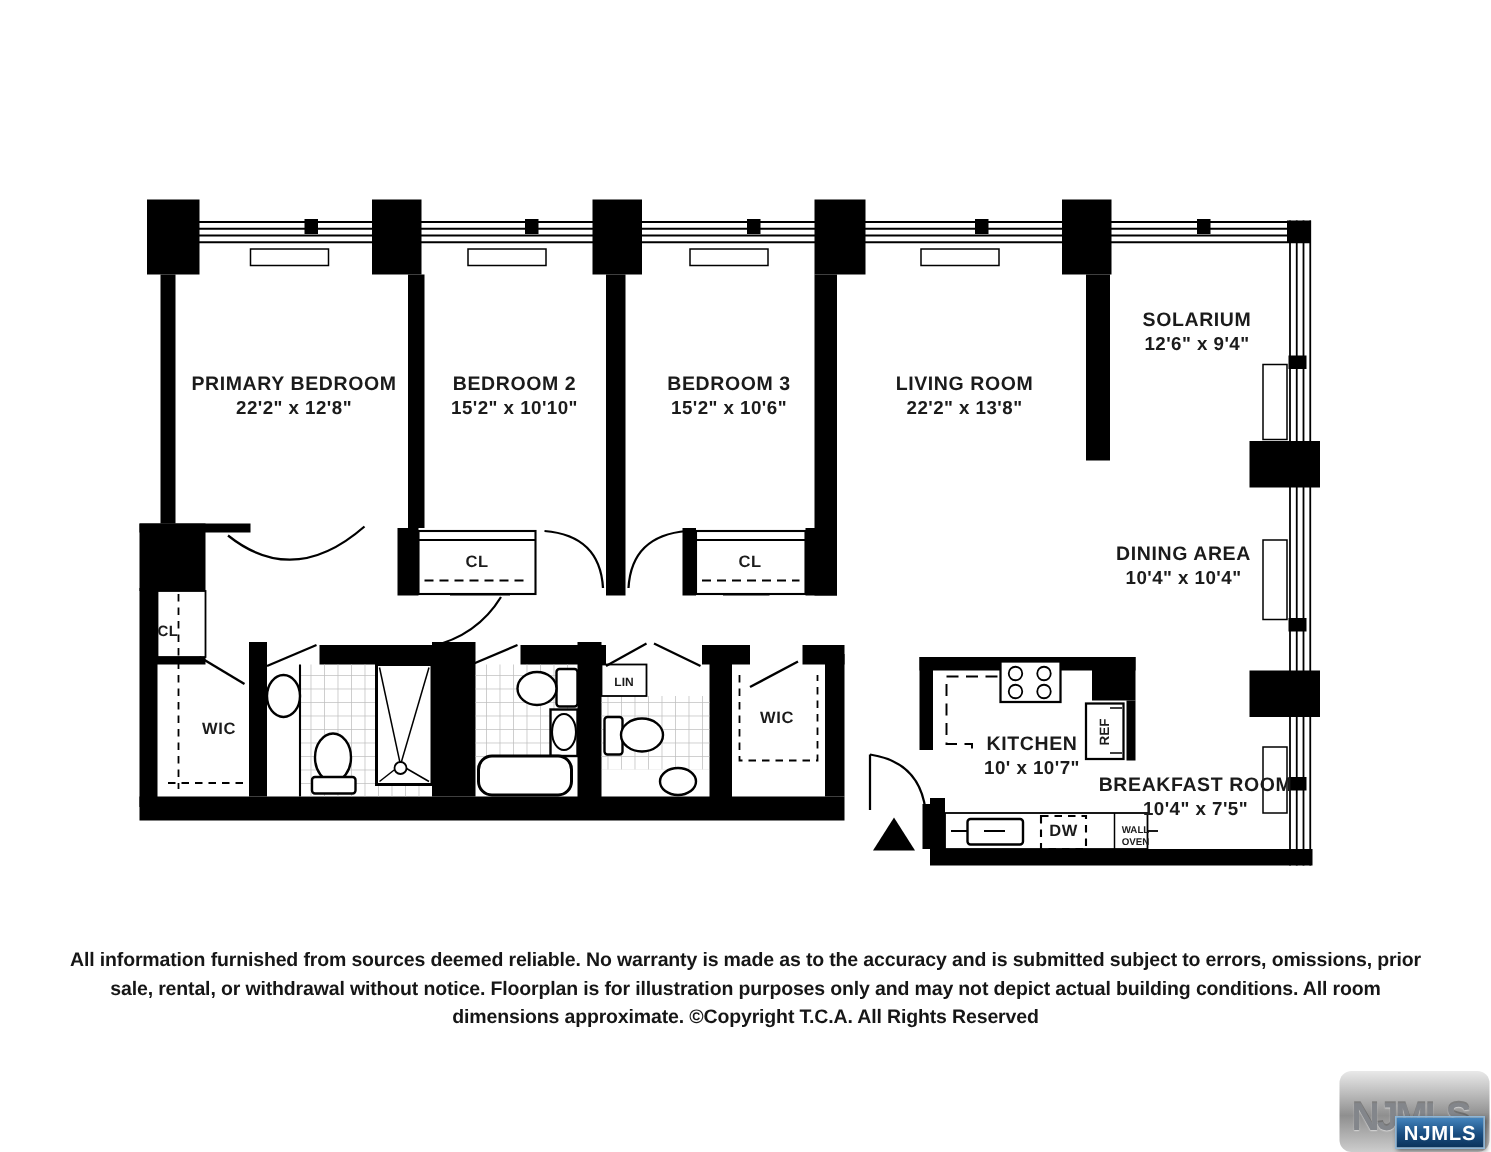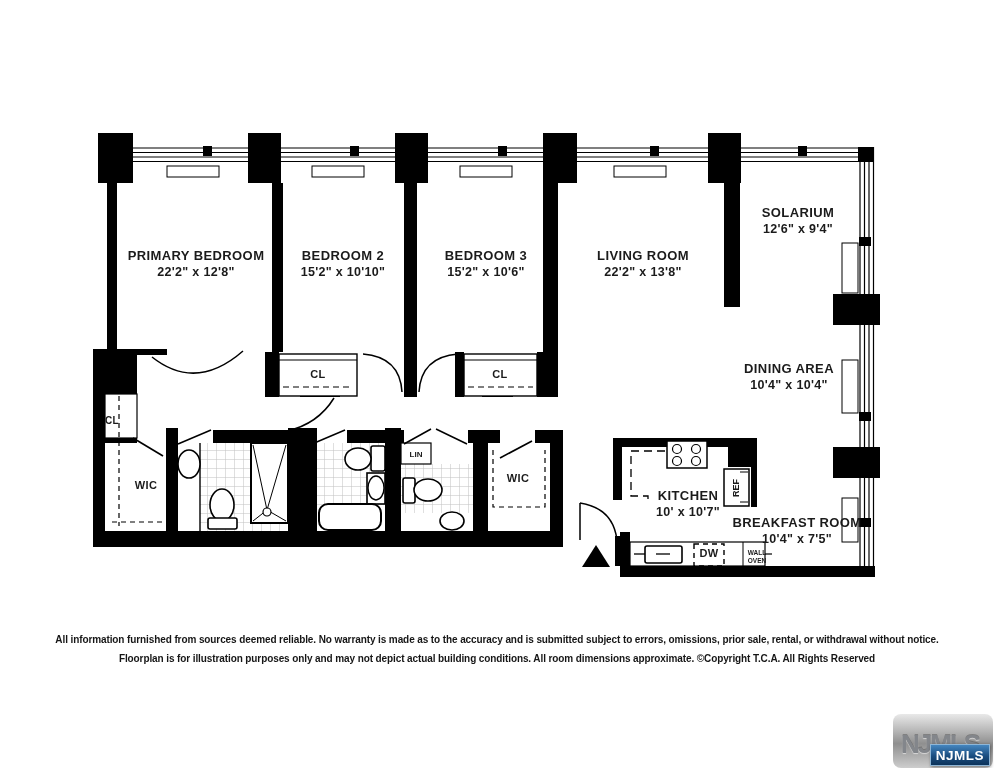--- a/index.html
+++ b/index.html
@@ -5,21 +5,21 @@
   html,body{margin:0;padding:0;background:#ffffff;}
   .page{position:relative;width:994px;height:768px;background:#ffffff;overflow:hidden;
         font-family:"Liberation Sans",sans-serif;}
   svg text{font-family:"Liberation Sans",sans-serif;fill:#1b1b1b;}
   .room-name{font-size:13px;font-weight:bold;letter-spacing:.4px;}
   .room-dims{font-size:12.5px;font-weight:bold;letter-spacing:.3px;}
   .small-label{font-size:11px;font-weight:bold;letter-spacing:.4px;}
   .tiny-label{font-size:8px;font-weight:bold;}
   .micro-label{font-size:6.5px;font-weight:bold;}
   .disclaimer{position:absolute;top:630px;left:50%;transform:translateX(-50%);
-      width:905px;text-align:center;font-size:10px;font-weight:bold;color:#161616;
+      width:905px;text-align:center;font-size:13px;font-weight:bold;color:#161616;
       line-height:19px;letter-spacing:-0.1px;}
   .njmls-logo{position:absolute;right:1px;bottom:0;width:100px;height:54px;border-radius:8px;
       background:linear-gradient(180deg,#e9e9e9 0%,#bcbcbc 28%,#8f8f8f 55%,#cdcdcd 100%);}
   .njmls-watermark{position:absolute;left:8px;top:15px;font-size:26px;font-weight:bold;
       color:#83868b;letter-spacing:-2px;
       text-shadow:0 -1px 0 rgba(0,0,0,.25),0 1px 1px rgba(255,255,255,.55);}
   .njmls-badge{position:absolute;right:3px;bottom:2px;width:58px;height:20px;
       background:linear-gradient(180deg,#4586bf 0%,#1a4d80 55%,#0b335b 100%);
       border:1px solid #8fb6d6;color:#ffffff;font-size:13.5px;font-weight:bold;
       letter-spacing:.5px;display:flex;align-items:center;justify-content:center;

